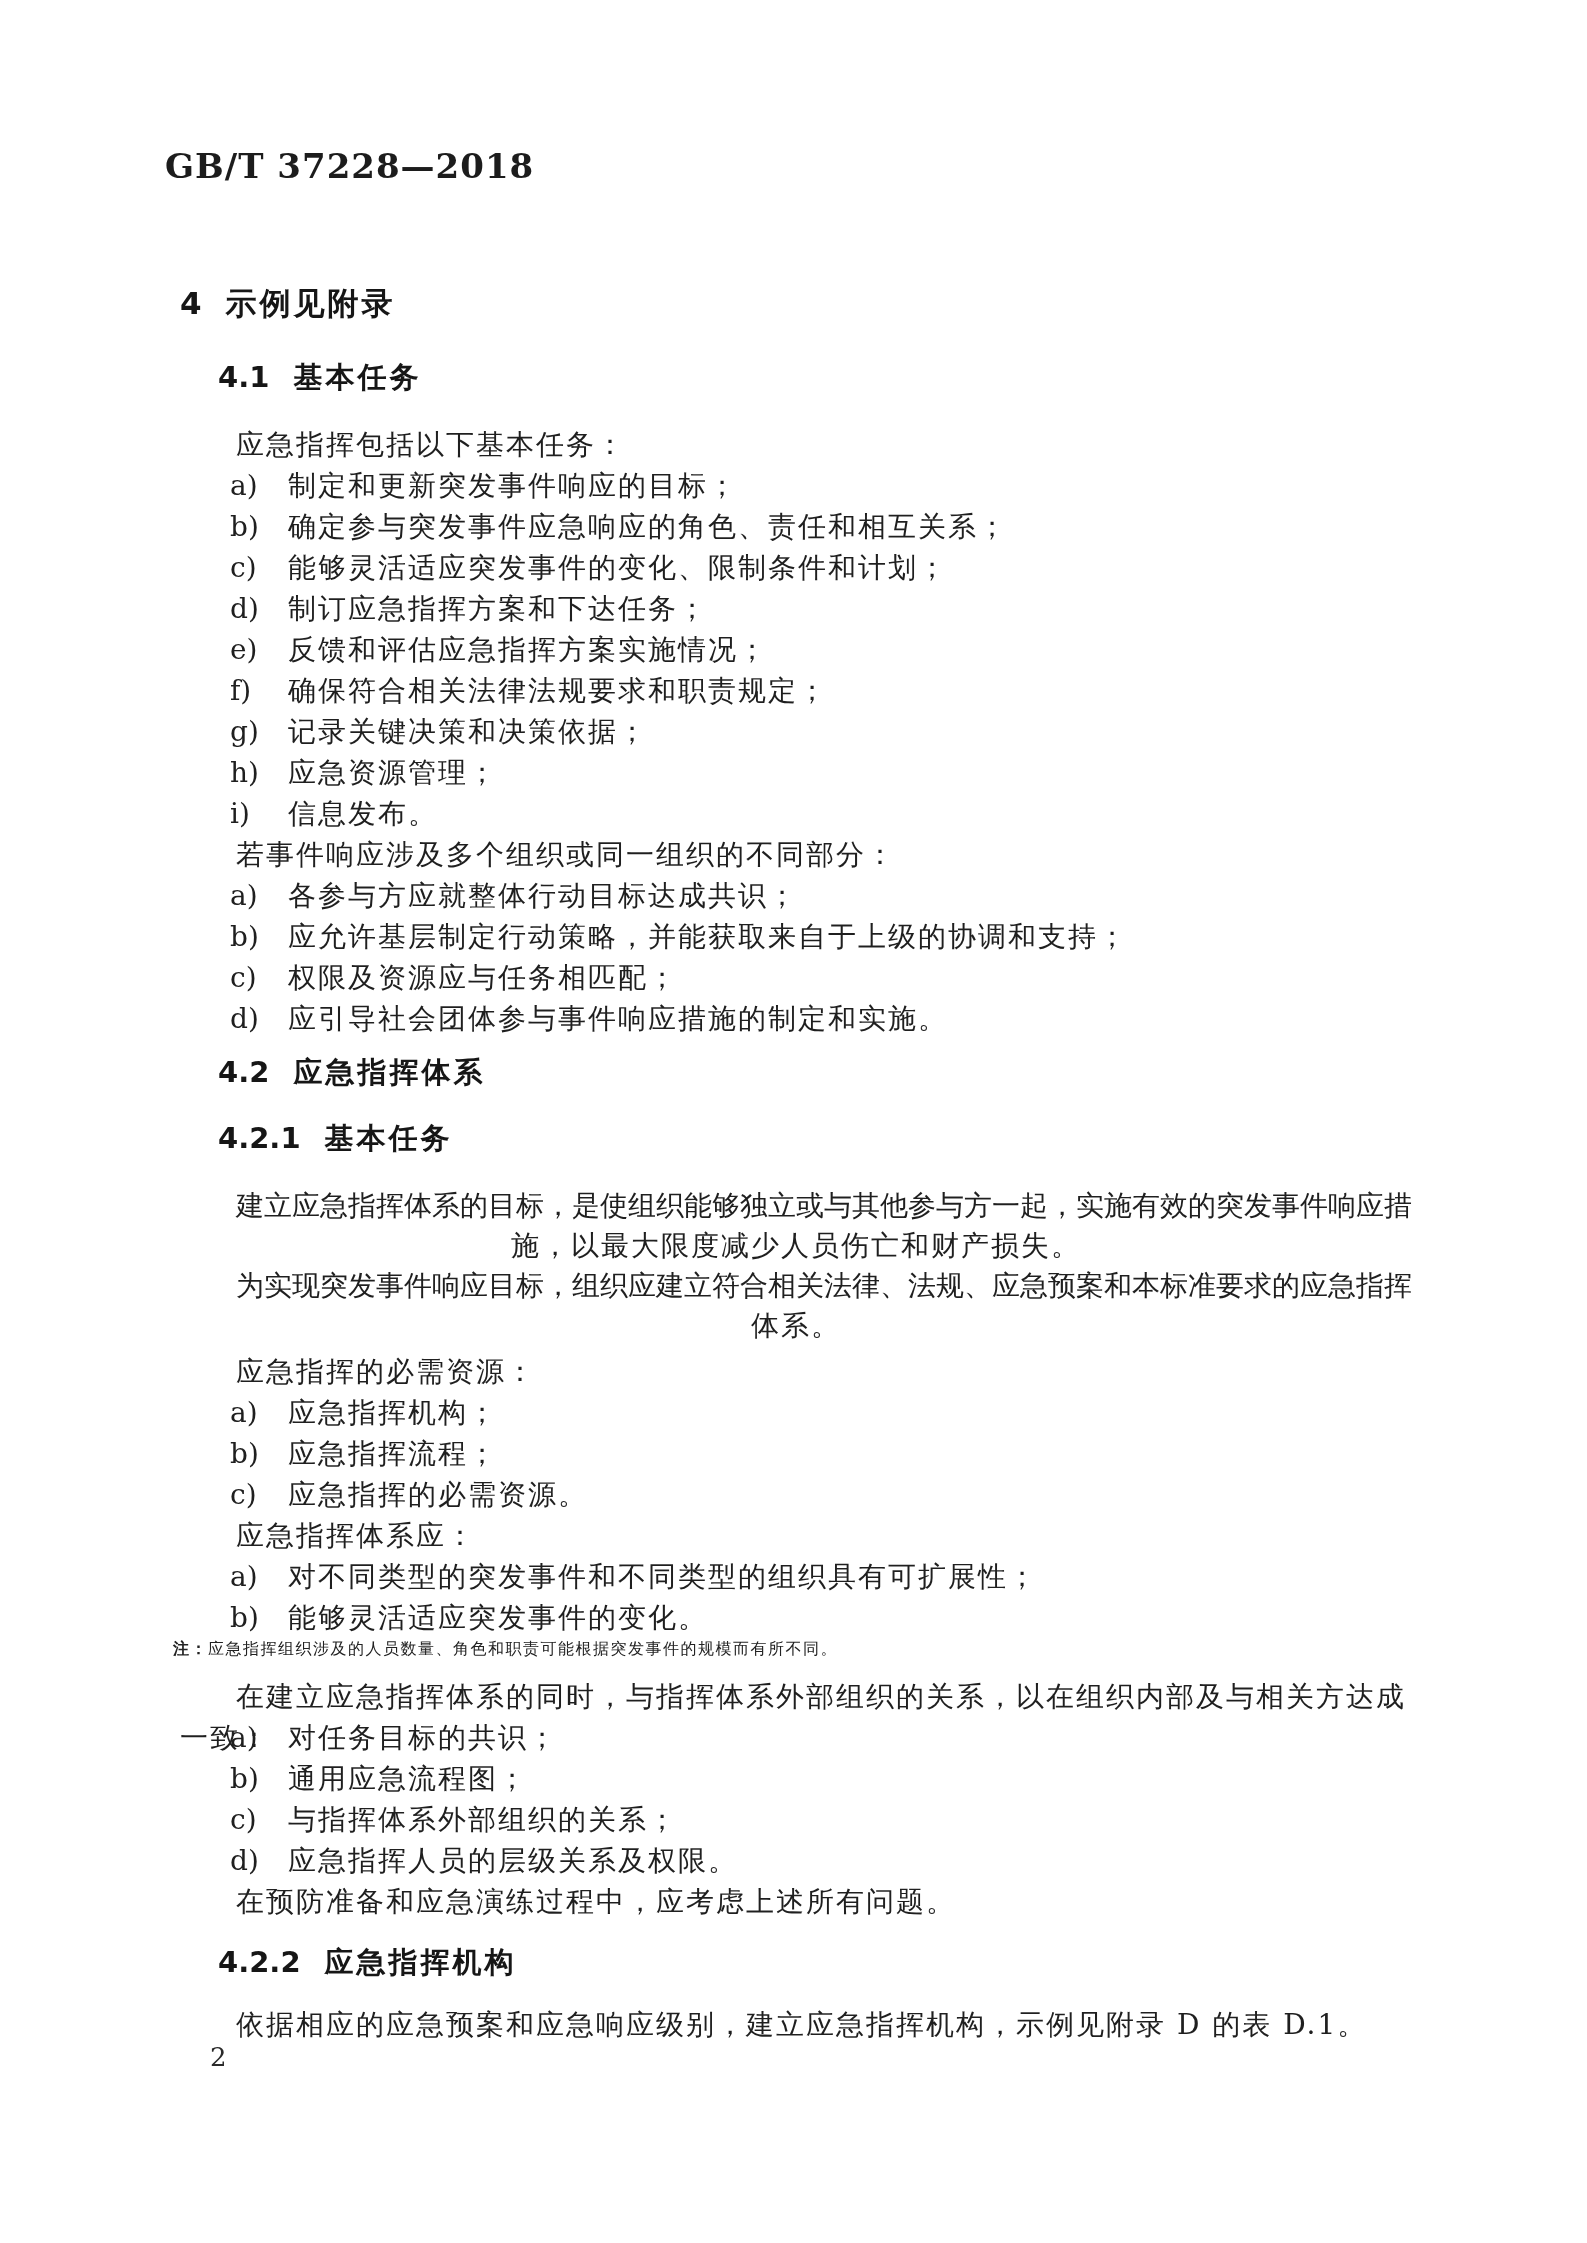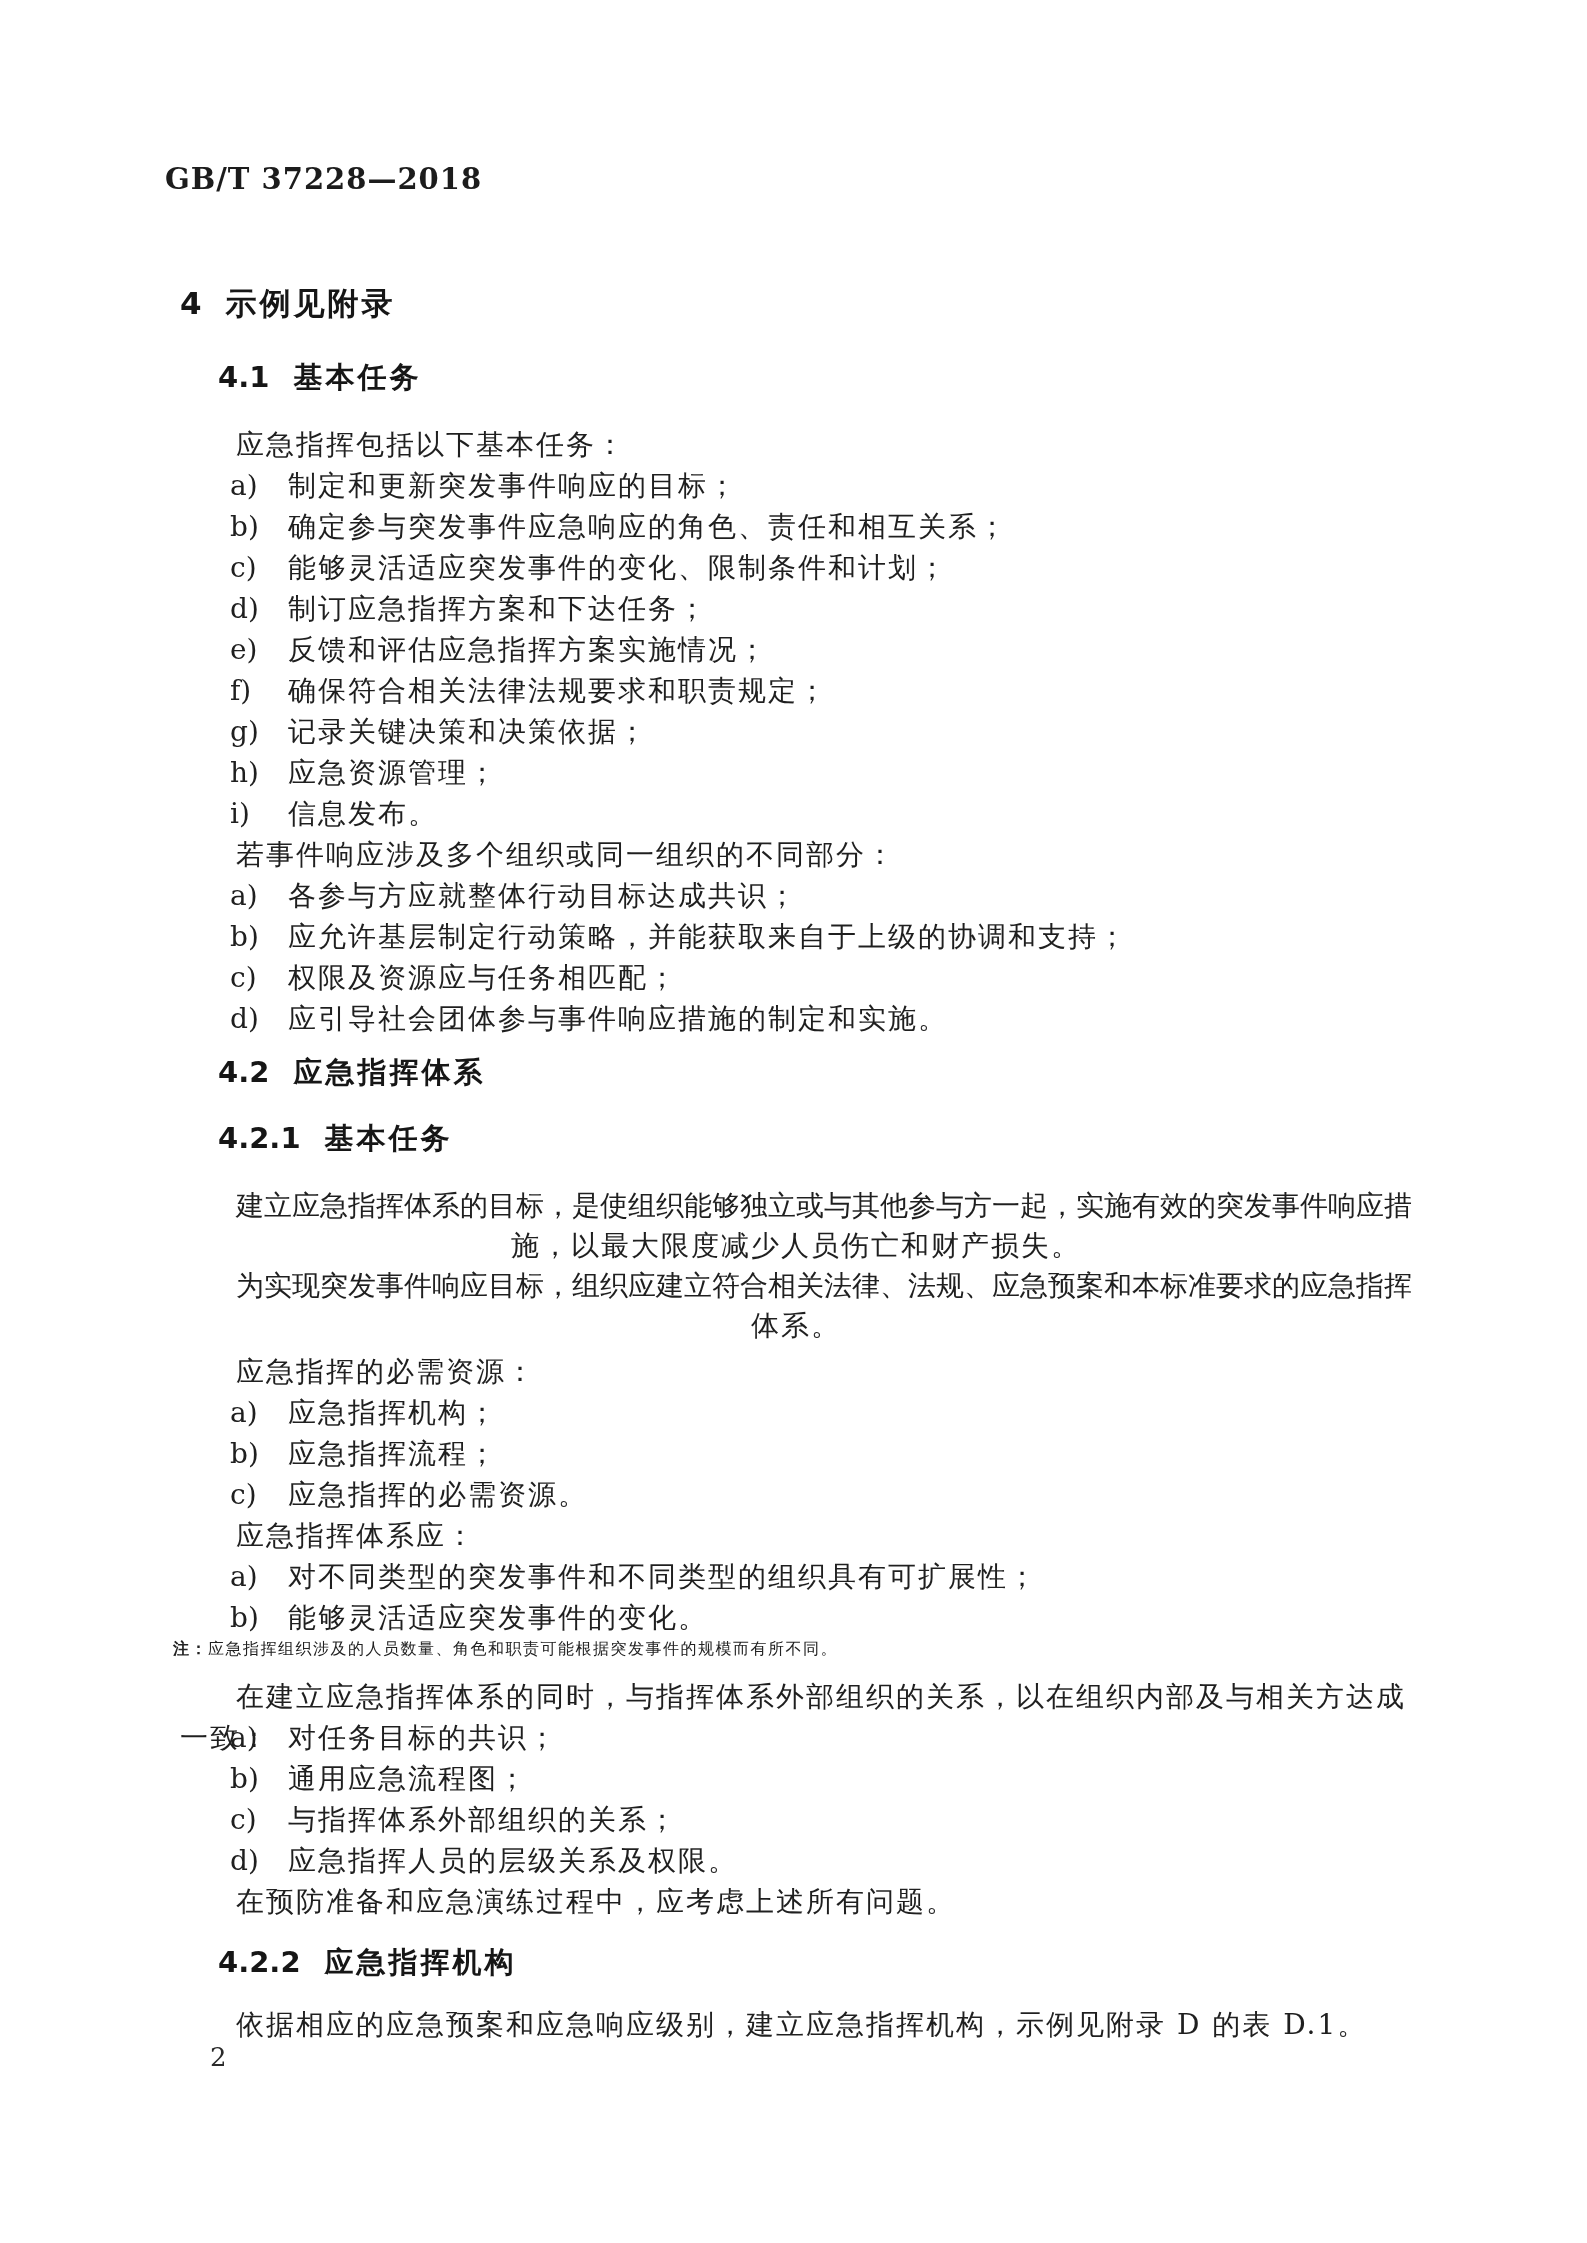--- a/index.html
+++ b/index.html
@@ -9,23 +9,23 @@
     width: 1587px;
     height: 2243px;
     background: #ffffff;
     color: #1f1f1f;
     font-family: "DejaVu Serif", "Liberation Serif", serif;
     overflow: hidden;
   }
   .abs { position: absolute; left: 180px; width: 1232px; }
 
   .running-header {
-    position: absolute; left: 165px; top: 162px;
+    position: absolute; left: 165px; top: 146px;
     font-family: "DejaVu Serif", "Liberation Serif", serif;
-    font-weight: 700; font-size: 29px; letter-spacing: 1px;
+    font-weight: 700; font-size: 34px; letter-spacing: 1px;
     color: #1c1c1c;
   }
 
   .h-main, .h-sub {
     font-family: "DejaVu Sans", "Liberation Sans", sans-serif;
     font-weight: 700; color: #161616;
   }
   .h-main { font-size: 31px; letter-spacing: 3px; }
   .h-sub  { font-size: 29px; letter-spacing: 3px; margin-left: 38px; }
   .hnum { letter-spacing: 0; margin-right: 24px; }

